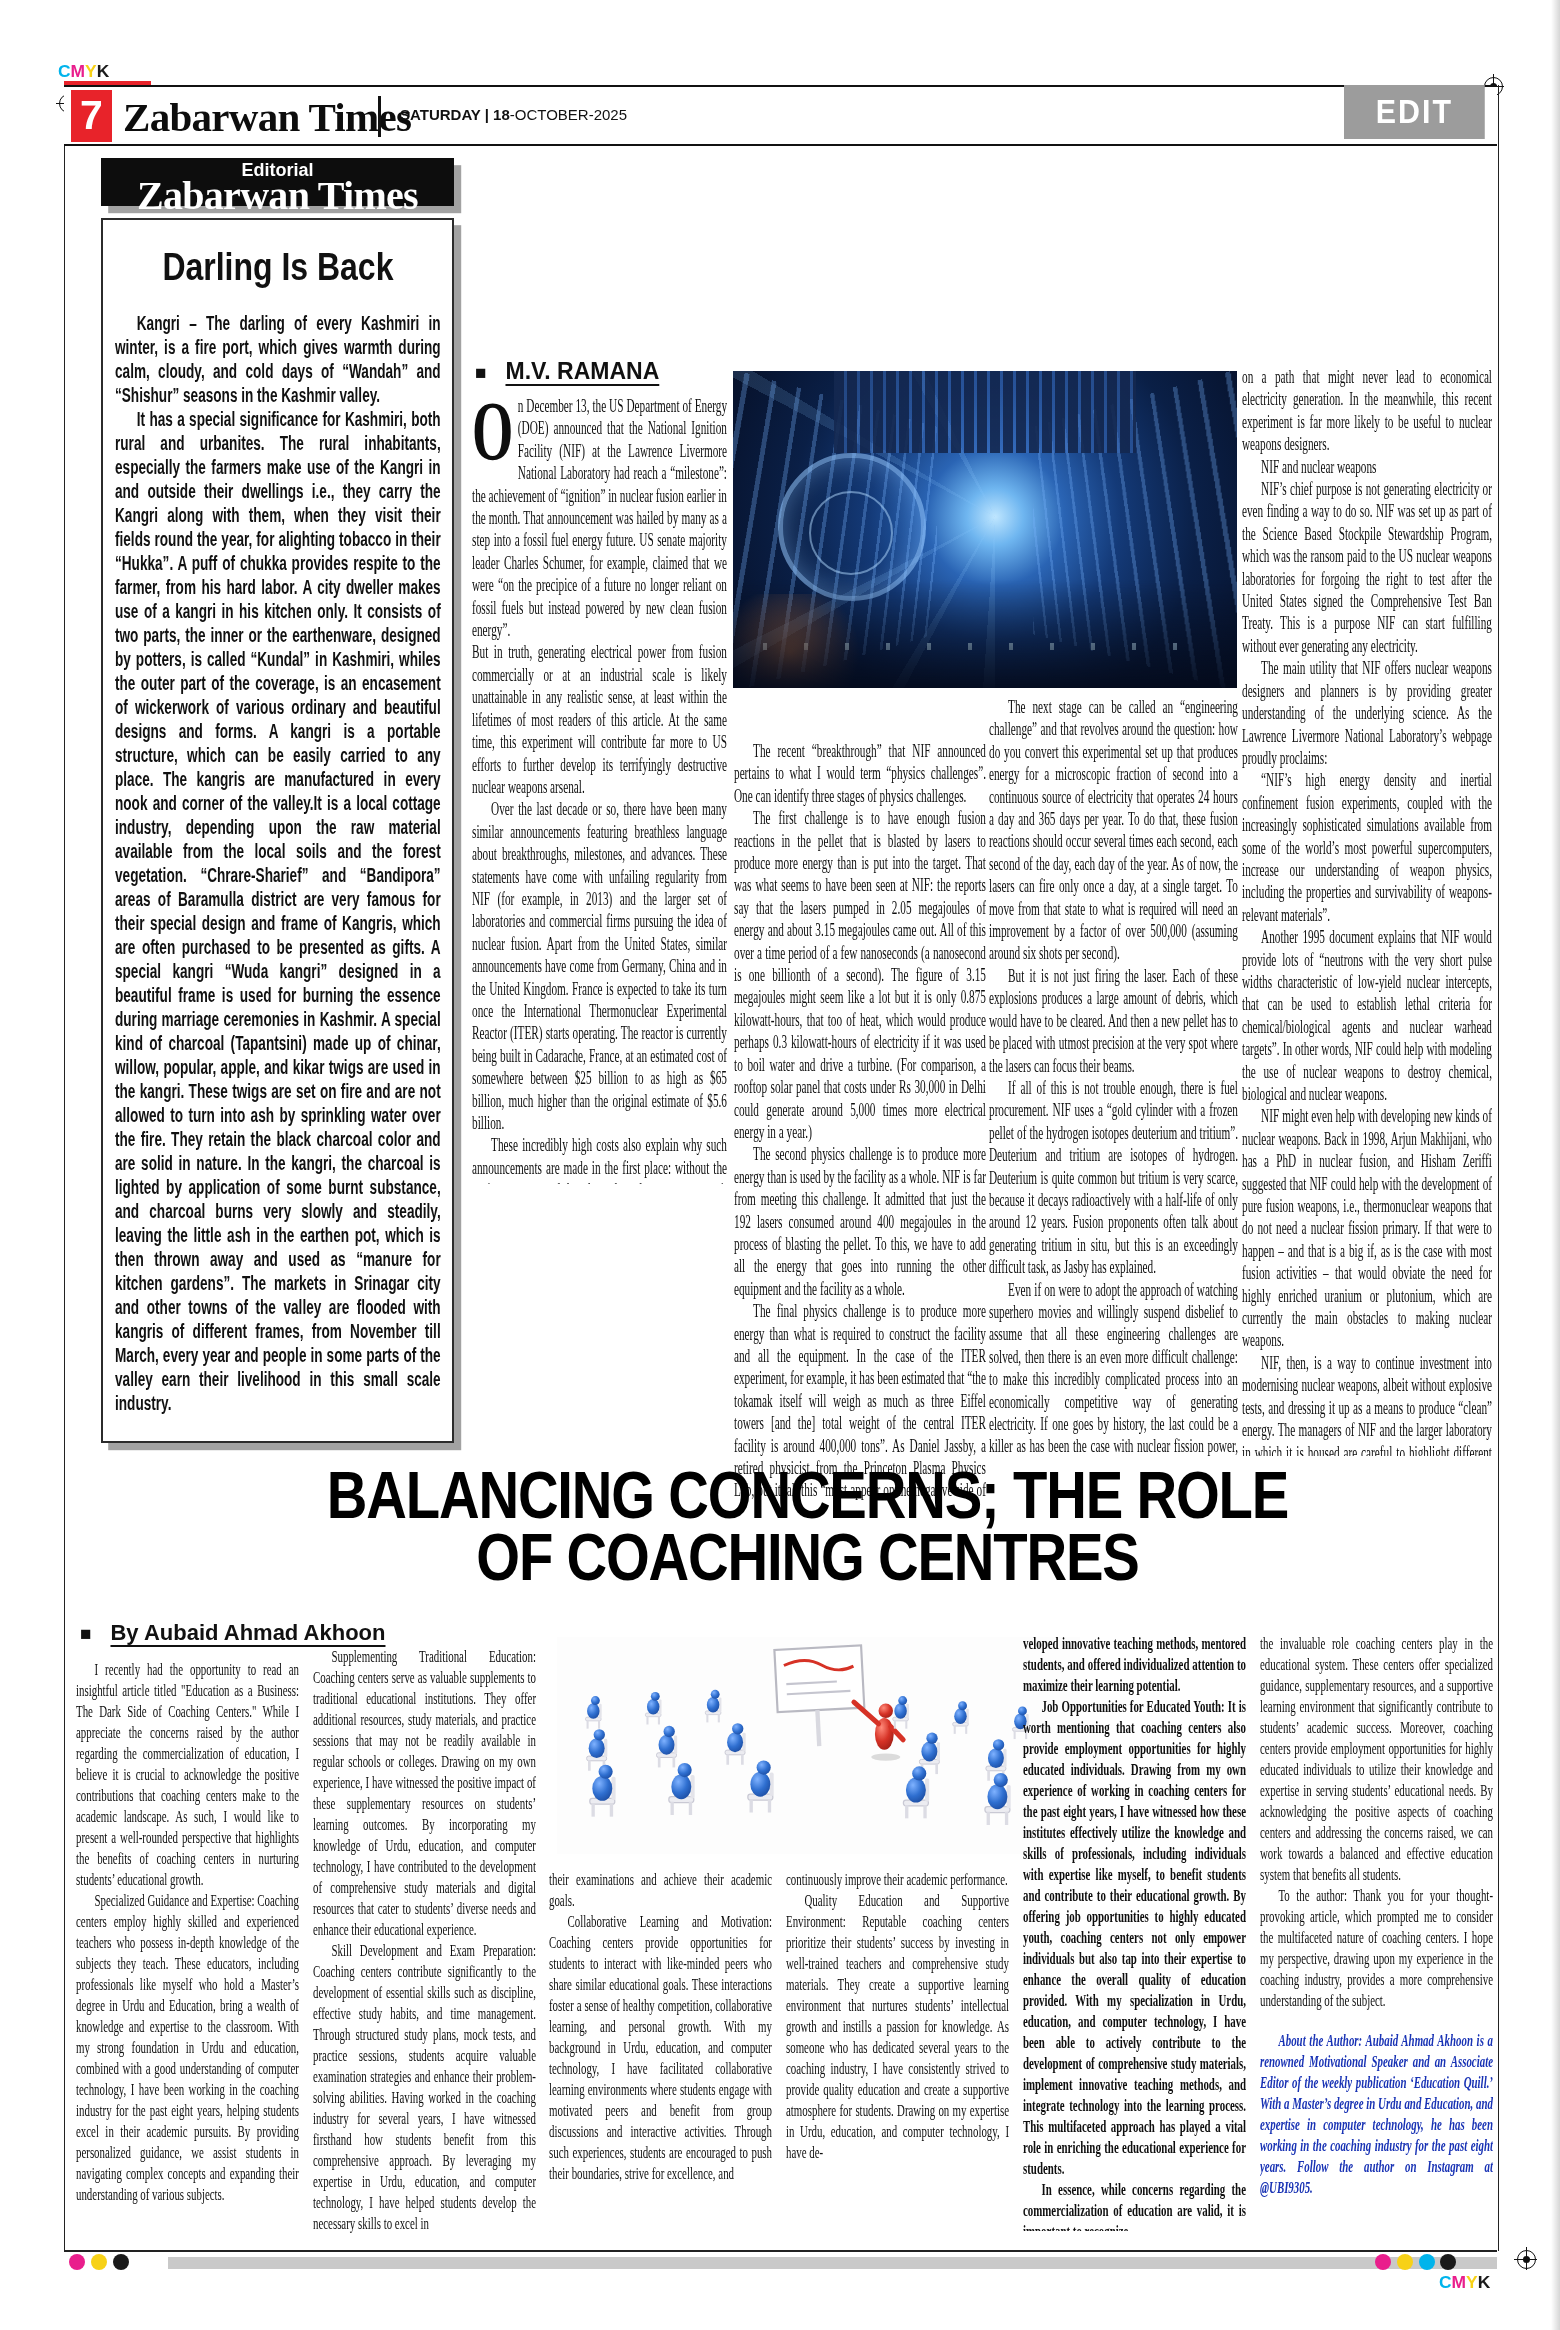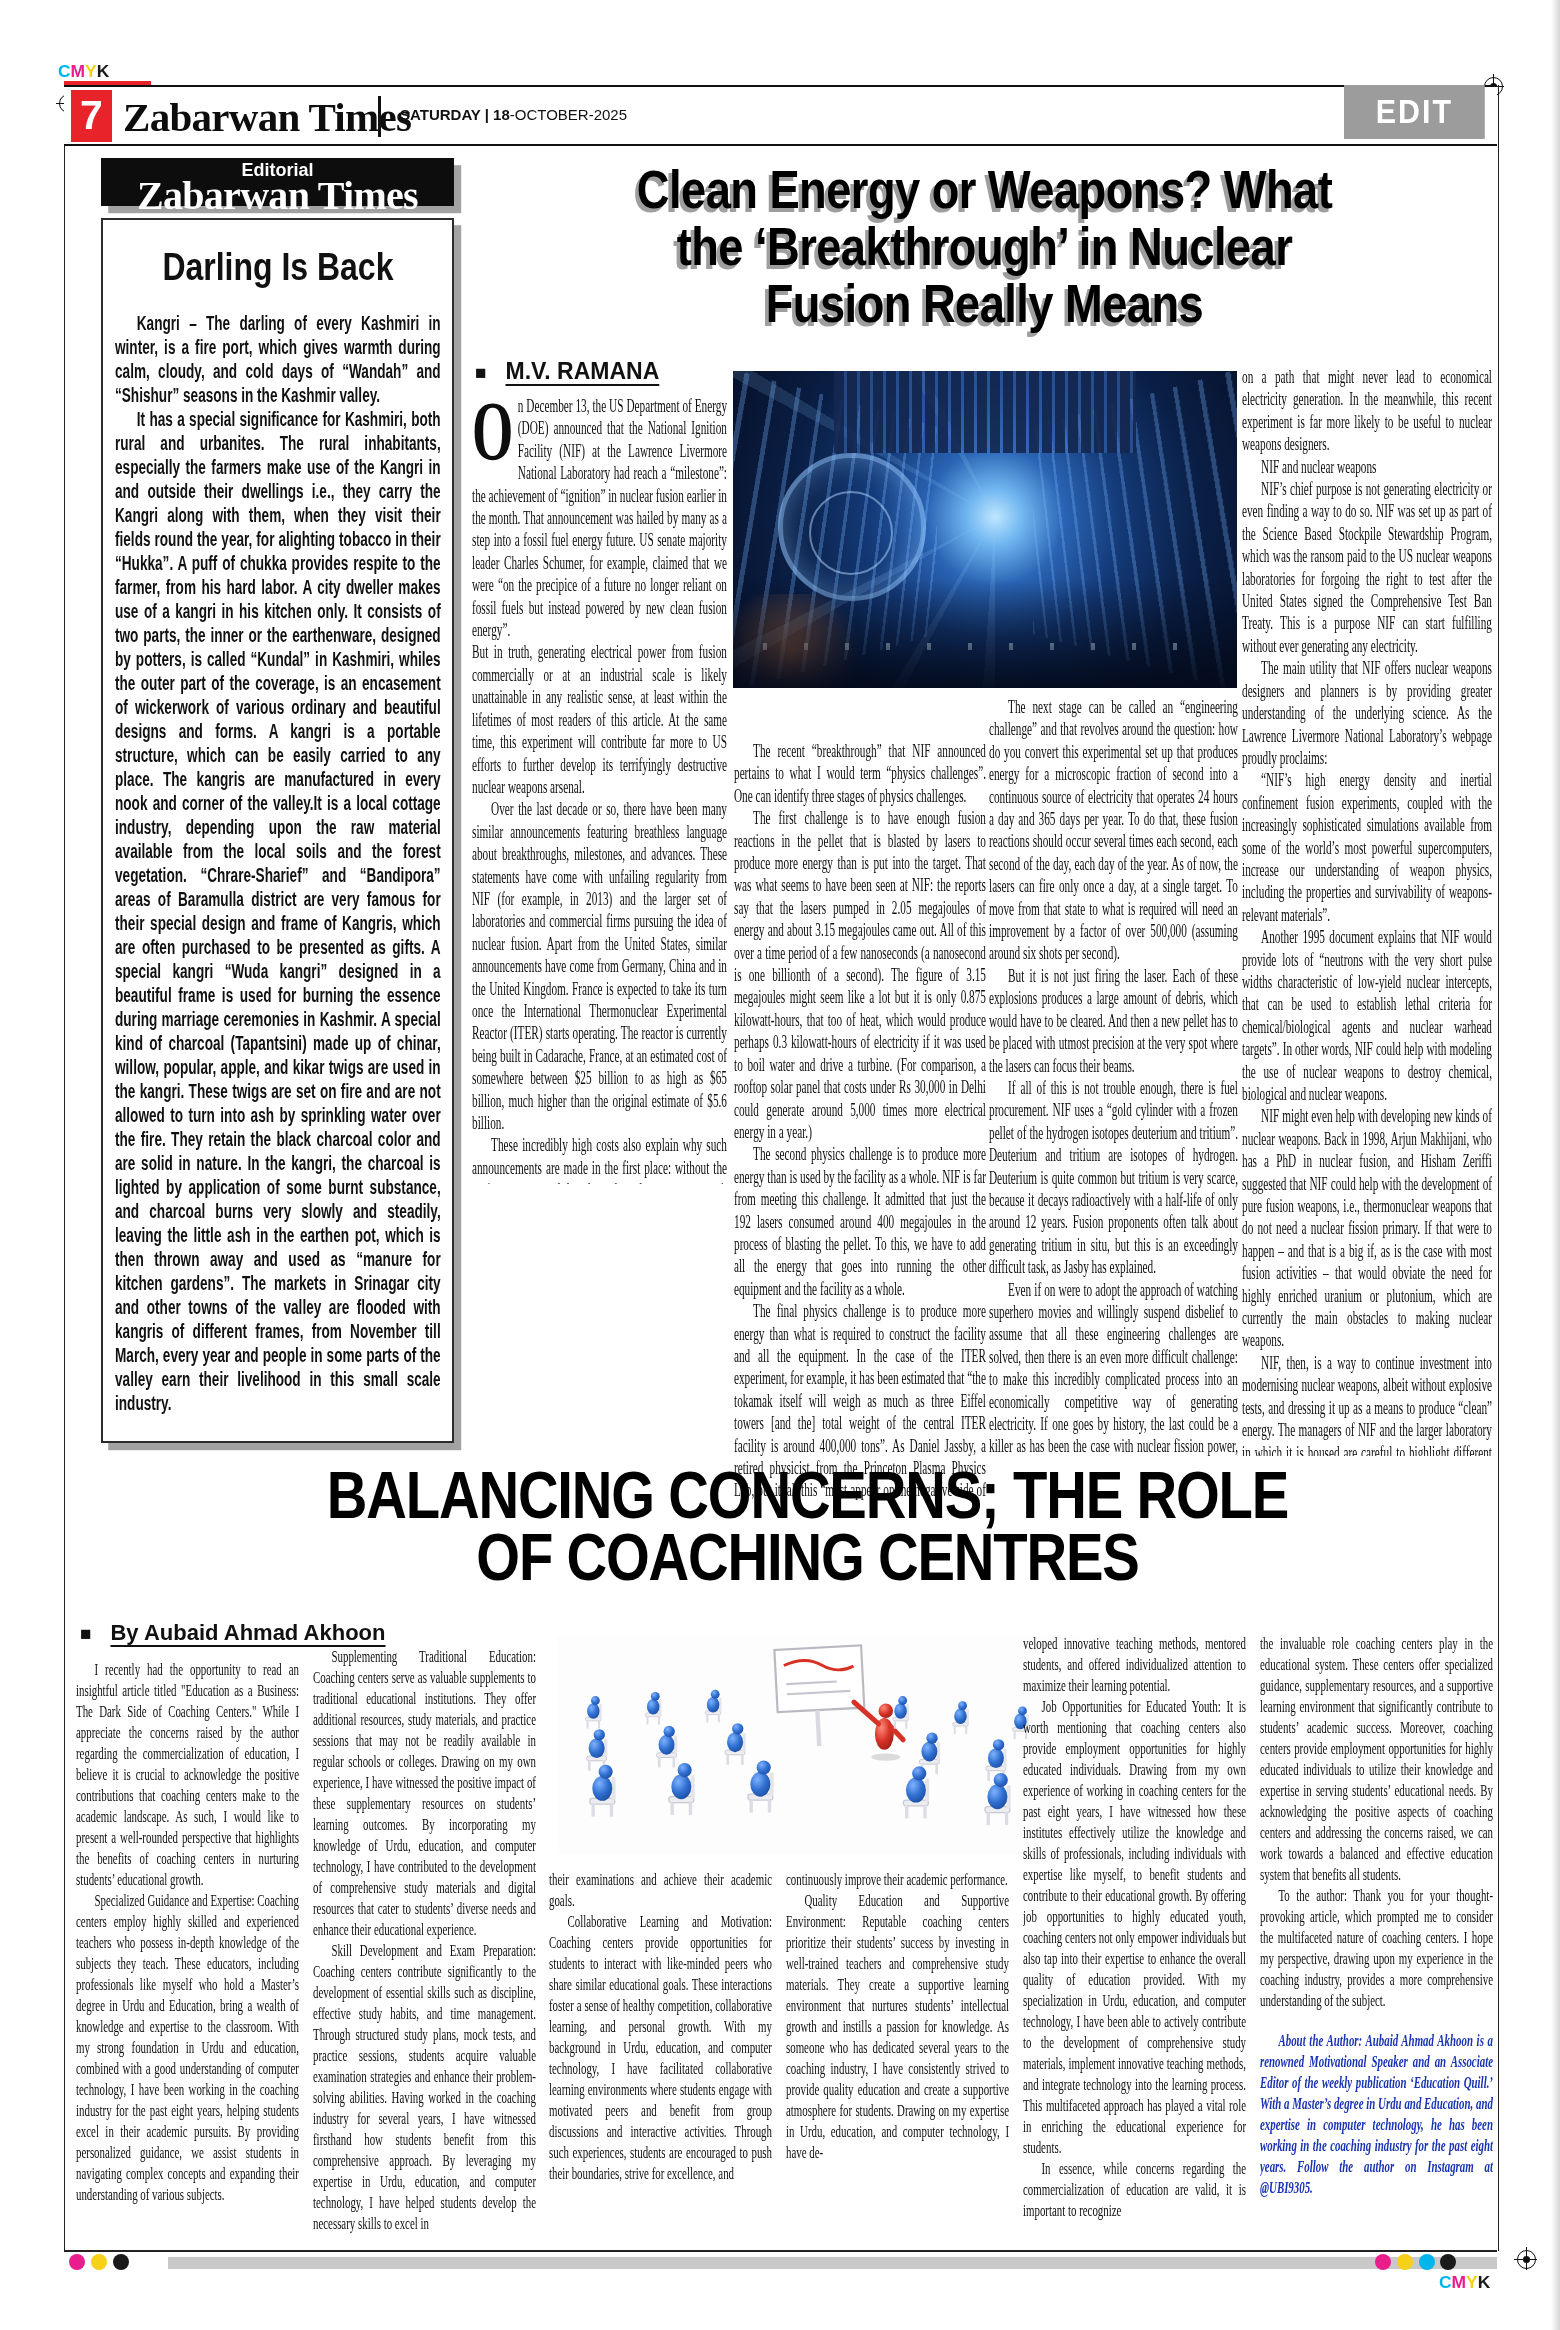--- a/index.html
+++ b/index.html
@@ -139,25 +139,20 @@
     </div>
     <div class="edi-box">
       <div class="edi-head">Darling Is Back</div>
       <div class="edi-body">
           <p>Kangri – The darling of every Kashmiri in winter, is a fire port, which gives warmth during calm, cloudy, and cold days of “Wandah” and “Shishur” seasons in the Kashmir valley.</p>
           <p>It has a special significance for Kashmiri, both rural and urbanites. The rural inhabitants, especially the farmers make use of the Kangri in and outside their dwellings i.e., they carry the Kangri along with them, when they visit their fields round the year, for alighting tobacco in their “Hukka”. A puff of chukka provides respite to the farmer, from his hard labor.  A city dweller makes use of a kangri in his kitchen only. It consists of two parts, the inner or the earthenware, designed by potters, is called “Kundal” in Kashmiri, whiles the outer part of the coverage, is an encasement of wickerwork of various ordinary and beautiful designs and forms. A kangri is a portable structure, which can be easily carried to any place. The kangris are manufactured in every nook and corner of the valley.It is a local cottage industry, depending upon the raw material available from the local soils and the forest vegetation. “Chrare-Sharief” and “Bandipora” areas of Baramulla district are very famous for their special design and frame of Kangris, which are often purchased to be presented as gifts. A special kangri “Wuda kangri” designed in a beautiful frame is used for burning the essence during marriage ceremonies in Kashmir.  A special kind of charcoal (Tapantsini) made up of chinar, willow, popular, apple, and kikar twigs are used in the kangri. These twigs are set on fire and are not allowed to turn into ash by sprinkling water over the fire. They retain the black charcoal color and are solid in nature. In the kangri, the charcoal is lighted by application of some burnt substance, and charcoal burns very slowly and steadily, leaving the little ash in the earthen pot, which is then thrown away and used as “manure for kitchen gardens”. The markets in Srinagar city and other towns of the valley are flooded with kangris of different frames, from November till March, every year and people in some parts of the valley earn their livelihood in this small scale industry.</p>
         </div>
     </div>
   </div>
 
-  <div class="abs mainhead">
-    <div>Clean Energy or Weapons? What</div>
-    <div>the ‘Breakthrough’ in Nuclear</div>
-    <div>Fusion Really Means</div>
-  </div>
 
   <div class="abs byline" style="left:475px;top:358px;">
     <span class="sq">■</span><span class="bl-label">M.V. RAMANA</span>
   </div>
 
   <div class="abs photo1">
     <div class="beams"></div>
     <div class="stripeL"></div>
     <div class="stripeR"></div>
     <div class="truss"></div>
@@ -297,21 +292,21 @@
         <p>their examinations and achieve their academic goals.</p>
         <p>Collaborative Learning and Motivation: Coaching centers provide opportunities for students to interact with like-minded peers who share similar educational goals. These interactions foster a sense of healthy competition, collaborative learning, and personal growth. With my background in Urdu, education, and computer technology, I have facilitated collaborative learning environments where students engage with motivated peers and benefit from group discussions and interactive activities. Through such experiences, students are encouraged to push their boundaries, strive for excellence, and</p>
       </div>
   </div>
   <div class="abs col cont" style="left:786px;top:1869px;width:223px;height:362px;">
     <div class="colinner bot-colinner">
         <p>continuously improve their academic performance.</p>
         <p>Quality Education and Supportive Environment: Reputable coaching centers prioritize their students’ success by investing in well-trained teachers and comprehensive study materials. They create a supportive learning environment that nurtures students’ intellectual growth and instills a passion for knowledge. As someone who has dedicated several years to the coaching industry, I have consistently strived to provide quality education and create a supportive atmosphere for students. Drawing on my expertise in Urdu, education, and computer technology, I have de-</p>
       </div>
   </div>
-  <div class="abs col cont" style="left:1023px;top:1633px;width:223px;height:598px;">
+  <div class="abs col cont" style="left:1023px;top:1633px;width:223px;height:598px;font-weight:bold;">
     <div class="colinner bot-colinner">
         <p>veloped innovative teaching methods, mentored students, and offered individualized attention to maximize their learning potential.</p>
         <p>Job Opportunities for Educated Youth: It is worth mentioning that coaching centers also provide employment opportunities for highly educated individuals. Drawing from my own experience of working in coaching centers for the past eight years, I have witnessed how these institutes effectively utilize the knowledge and skills of professionals, including individuals with expertise like myself, to benefit students and contribute to their educational growth. By offering job opportunities to highly educated youth, coaching centers not only empower individuals but also tap into their expertise to enhance the overall quality of education provided. With my specialization in Urdu, education, and computer technology, I have been able to actively contribute to the development of comprehensive study materials, implement innovative teaching methods, and integrate technology into the learning process. This multifaceted approach has played a vital role in enriching the educational experience for students.</p>
         <p>In essence, while concerns regarding the commercialization of education are valid, it is important to recognize</p>
       </div>
   </div>
   <div class="abs col cont" style="left:1260px;top:1633px;width:233px;height:598px;">
     <div class="colinner bot-colinner">
       <div>
           <p>the invaluable role coaching centers play in the educational system. These centers offer specialized guidance, supplementary resources, and a supportive learning environment that significantly contribute to students’ academic success. Moreover, coaching centers provide employment opportunities for highly educated individuals to utilize their knowledge and expertise in serving students’ educational needs. By acknowledging the positive aspects of coaching centers and addressing the concerns raised, we can work towards a balanced and effective education system that benefits all students.</p>

